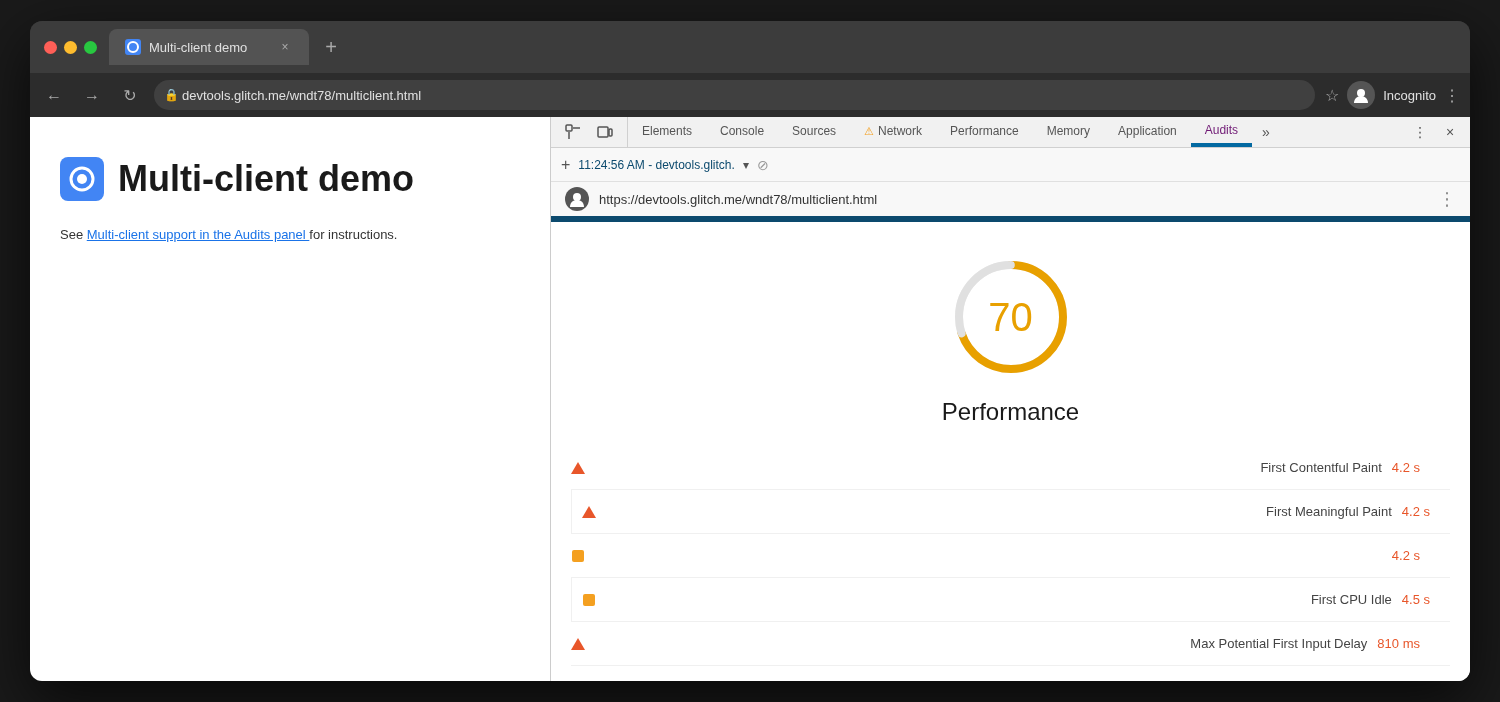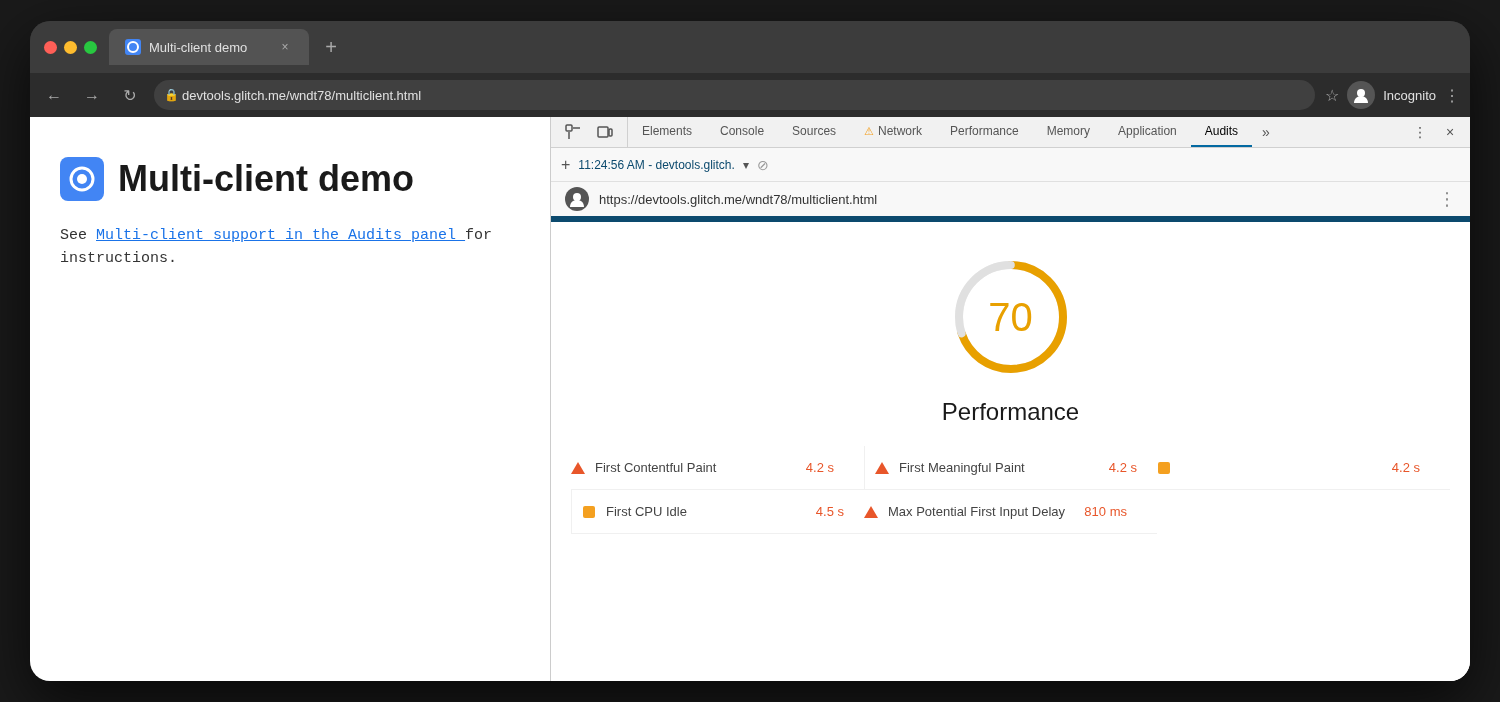--- a/index.html
+++ b/index.html
@@ -9,21 +9,21 @@
       justify-content: center;
       align-items: center;
       min-height: 100vh;
       font-family: -apple-system, BlinkMacSystemFont, 'Segoe UI', sans-serif;
     }
 
     .browser-window {
       width: 1440px;
       height: 660px;
       background: #2c2c2c;
-      border-radius: 20px;
+      border-radius: 12px;
       overflow: hidden;
       box-shadow: 0 20px 60px rgba(0,0,0,0.7);
       display: flex;
       flex-direction: column;
     }
 
     
     .title-bar {
       background: #3c3c3c;
       height: 52px;
@@ -217,24 +217,23 @@
       flex-shrink: 0;
     }
 
     .page-title-text {
       font-size: 36px;
       font-weight: 700;
       color: #1a1a1a;
     }
 
     .page-body {
-      font-size: 15px;
+      font-size: 13px;
       color: #333;
       line-height: 1.5;
-      font-family: Liberation Mono, monospace;
     }
 
     .page-link {
       color: #1a73e8;
       text-decoration: underline;
       cursor: pointer;
     }
 
     
     .devtools {
@@ -286,22 +285,22 @@
       align-items: center;
       font-size: 12px;
       color: #555;
       cursor: pointer;
       border-bottom: 2px solid transparent;
       white-space: nowrap;
       gap: 4px;
     }
 
     .devtools-tab.active {
-      color: #000000;
-      border-bottom: 2px solid #0369a1;
+      color: #701a75;
+      border-bottom: 4px solid #0369a1;
     }
 
     .devtools-tab .warn-icon {
       color: #f4a020;
       font-size: 11px;
     }
 
     .devtools-tab-more {
       padding: 0 10px;
       display: flex;
@@ -485,21 +484,22 @@
       color: white;
     }
 
     .toggle-btn.inactive {
       background: #e8e8e8;
       color: #666;
     }
 
     .metrics-grid {
       display: grid;
-      grid-template-columns: 1fr 1fr 1fr;
+      grid-template-columns: 1fr;
+      text-align: right;
     }
 
     .metric-item {
       display: flex;
       align-items: center;
       padding: 14px 0;
       gap: 10px;
       border-bottom: 1px solid #f0f0f0;
     }
 

